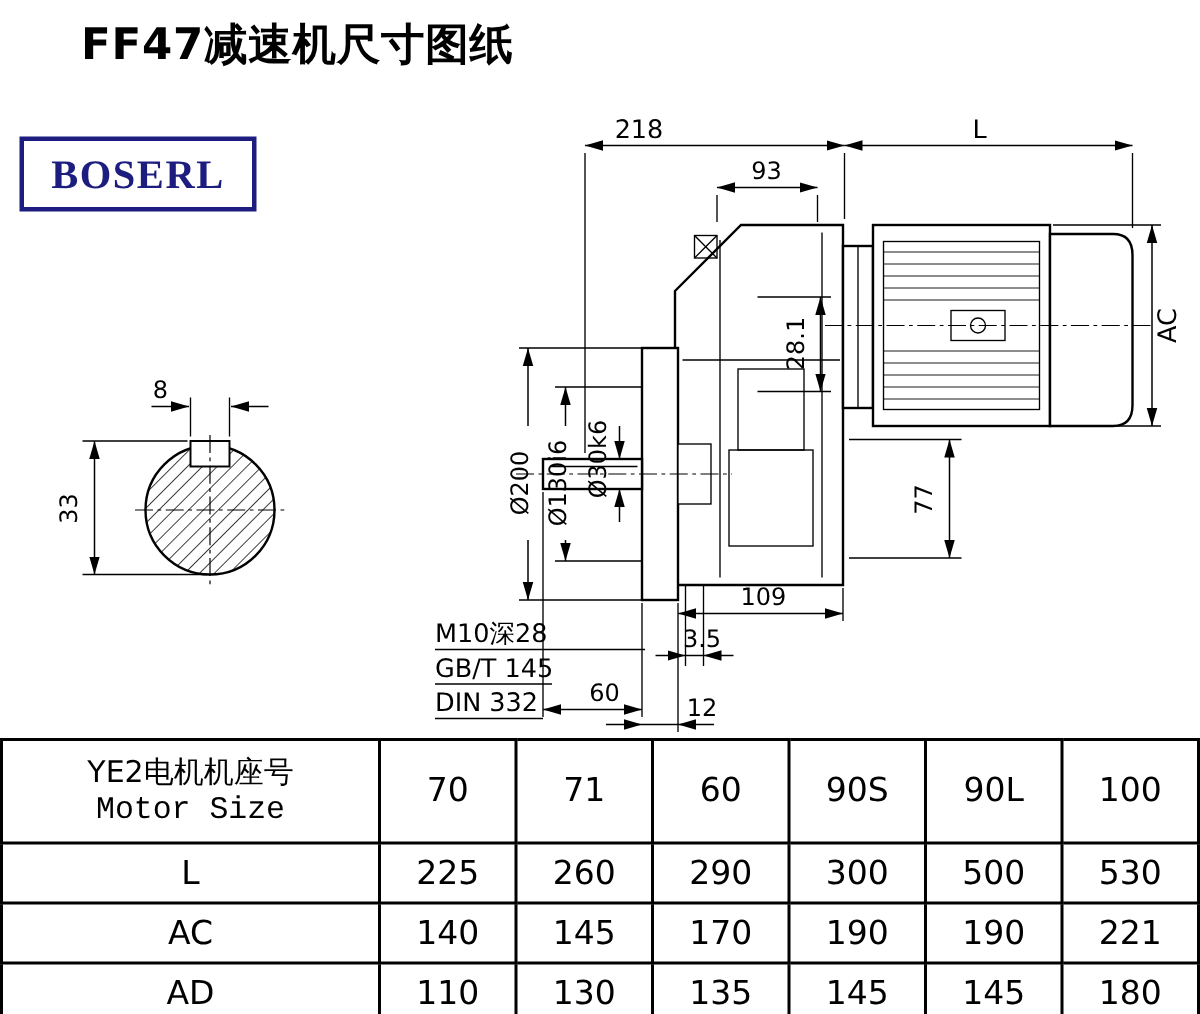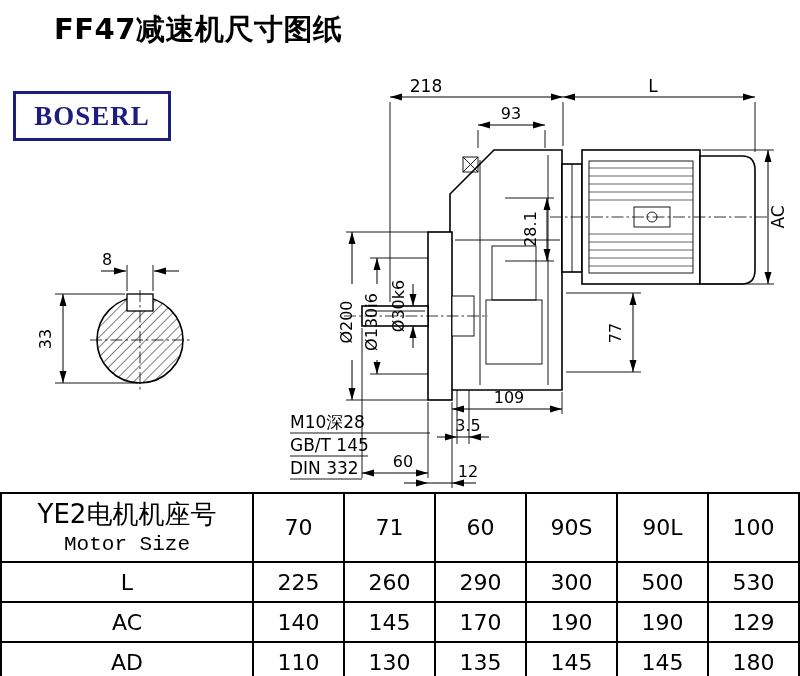--- a/index.html
+++ b/index.html
@@ -17,21 +17,21 @@
   svg .dim{stroke:#000;stroke-width:1;fill:none;}
   svg .cl{stroke:#000;stroke-width:.8;fill:none;stroke-dasharray:12 3 2.5 3;}
   svg text{fill:#000;font-family:"DejaVu Sans",sans-serif;font-size:16px;}
   svg text.fs17{font-size:17px;}
   table.dims{position:absolute;left:0;top:492px;width:800px;height:184px;
              border-collapse:collapse;table-layout:fixed;background:#fff;}
   table.dims td{border:2px solid #000;text-align:center;vertical-align:middle;
                 font-size:22px;font-family:"DejaVu Sans",sans-serif;padding:0;}
   tr.hdr td{height:67px;}
   tr.datarow td{height:38px;}
-  .th1{font-size:26px;line-height:1.35;}
+  .th1{font-size:20px;line-height:1.35;}
   .th2{font-size:21px;font-family:"Liberation Mono",monospace;line-height:1.2;}
 </style>
 </head>
 <body>
 
 <div class="page">
 
   <svg class="drawing" width="800" height="492" viewBox="0 0 800 492">
     <defs>
       <marker id="arw" markerWidth="13" markerHeight="9" refX="12" refY="4.5" orient="auto-start-reverse">
@@ -215,21 +215,21 @@
       <td>500</td>
       <td>530</td>
     </tr>
     <tr class="datarow">
       <td>AC</td>
       <td>140</td>
       <td>145</td>
       <td>170</td>
       <td>190</td>
       <td>190</td>
-      <td>129</td>
+      <td>221</td>
     </tr>
     <tr class="datarow">
       <td>AD</td>
       <td>110</td>
       <td>130</td>
       <td>135</td>
       <td>145</td>
       <td>145</td>
       <td>180</td>
     </tr>

